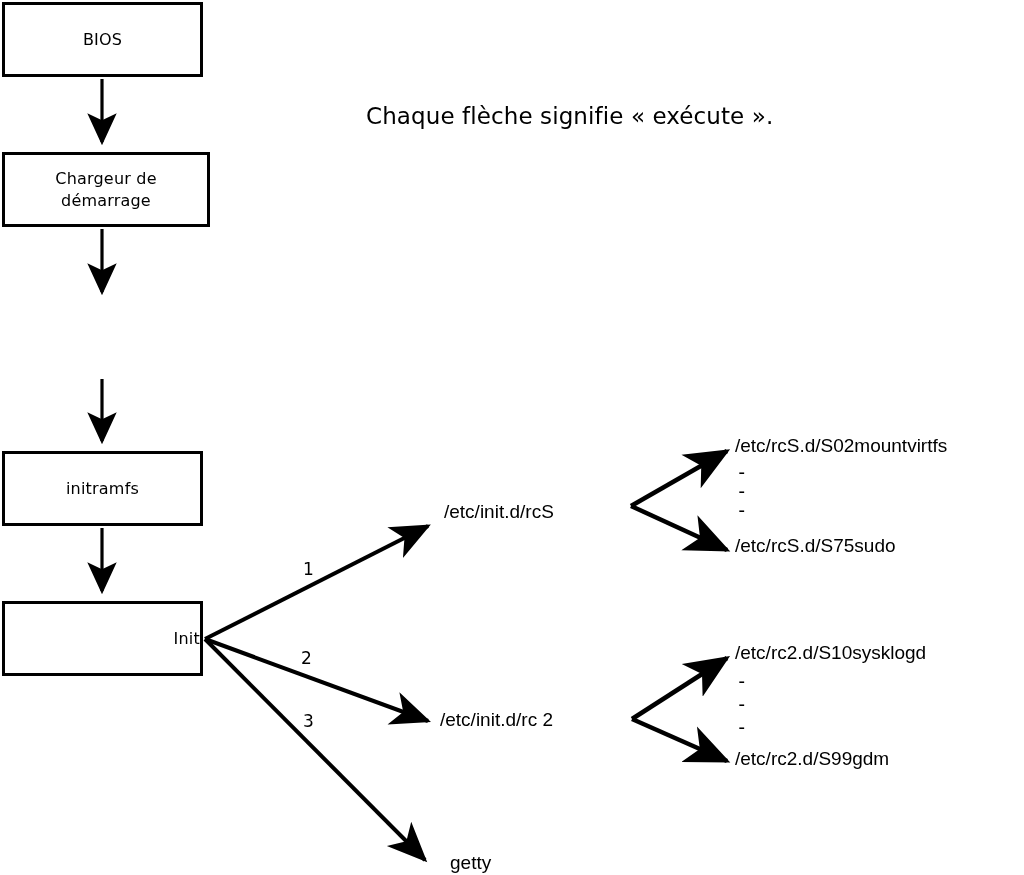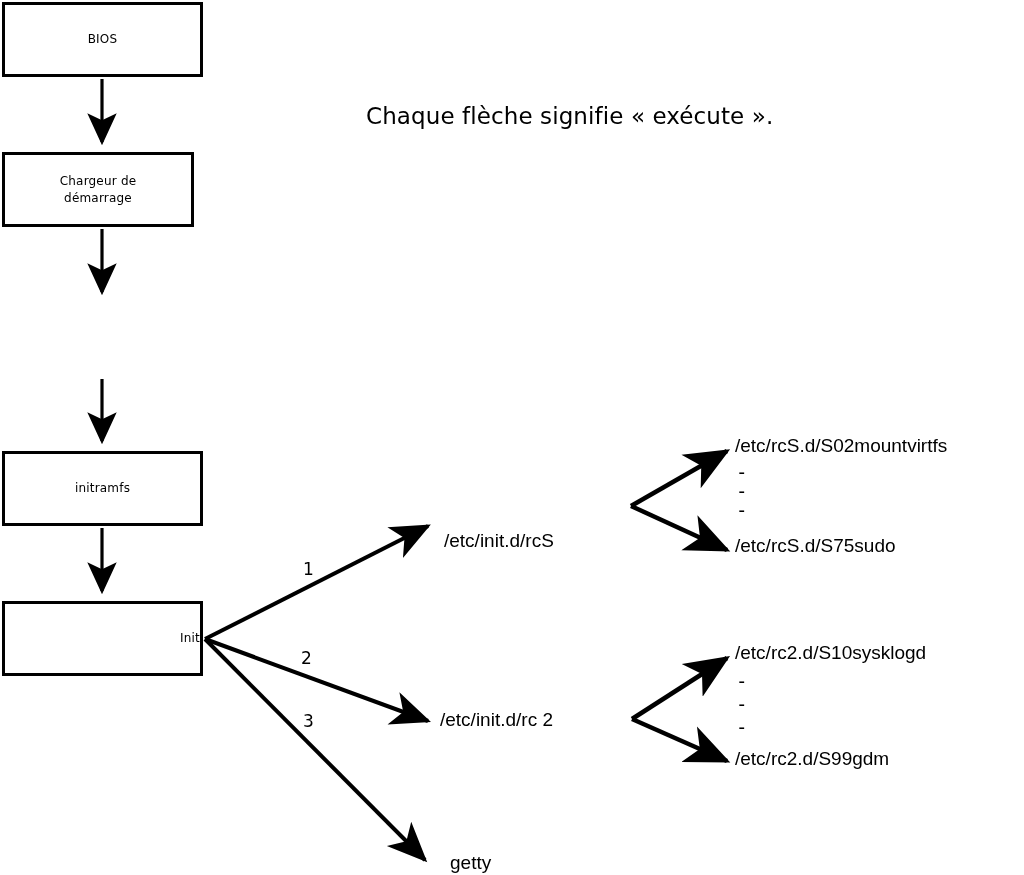--- a/index.html
+++ b/index.html
@@ -28,21 +28,21 @@
   .node-box {
     position: absolute;
     box-sizing: border-box;
     border: 3px solid #000000;
     background: #ffffff;
     display: flex;
     align-items: center;
     justify-content: center;
     text-align: center;
     font-family: "DejaVu Sans", sans-serif;
-    font-size: 12px;
+    font-size: 16px;
     line-height: 1.35;
     color: #000000;
     letter-spacing: 0.2px;
   }
   .caption {
     position: absolute;
     font-family: "DejaVu Sans", sans-serif;
     font-size: 23px;
     color: #000000;
     white-space: nowrap;
@@ -104,41 +104,41 @@
       <line x1="631" y1="506" x2="727" y2="550"></line>
       <line x1="632" y1="719" x2="727" y2="658"></line>
       <line x1="632" y1="719" x2="727" y2="761"></line>
     </g>
   </svg>
 
   <div class="node-box" style="left:2px; top:2px; width:201px; height:75px;">
     <span>BIOS</span>
   </div>
 
-  <div class="node-box" style="left:2px; top:152px; width:192px; height:75px; white-space:pre-line;">
+  <div class="node-box" style="left:2px; top:152px; width:208px; height:75px; white-space:pre-line;">
     <span>Chargeur de
 démarrage</span>
   </div>
 
 
   <div class="node-box" style="left:2px; top:451px; width:201px; height:75px;">
     <span>initramfs</span>
   </div>
 
   <div class="node-box" style="left:2px; top:601px; width:201px; height:75px;justify-content:flex-end;">
     <span>Init</span>
   </div>
 
   <div class="caption" style="left:366px; top:103px;">Chaque flèche signifie « exécute ».</div>
 
   <div class="branch-num" style="left:303px; top:561px;">1</div>
   <div class="branch-num" style="left:301px; top:650px;">2</div>
   <div class="branch-num" style="left:303px; top:713px;">3</div>
 
-  <div class="mono-label" style="left:444px; top:502px;margin-top:29px;">/etc/init.d/rcS</div>
+  <div class="mono-label" style="left:444px; top:502px;">/etc/init.d/rcS</div>
   <div class="mono-label" style="left:440px; top:710px;">/etc/init.d/rc 2</div>
   <div class="mono-label" style="left:450px; top:853px;">getty</div>
 
   <div class="mono-label" style="left:735px; top:436px;">/etc/rcS.d/S02mountvirtfs</div>
   <div class="dash" style="left:736px; top:463px;">-</div>
   <div class="dash" style="left:736px; top:482px;">-</div>
   <div class="dash" style="left:736px; top:501px;">-</div>
   <div class="mono-label" style="left:735px; top:536px;">/etc/rcS.d/S75sudo</div>
 
   <div class="mono-label" style="left:735px; top:643px;">/etc/rc2.d/S10sysklogd</div>

